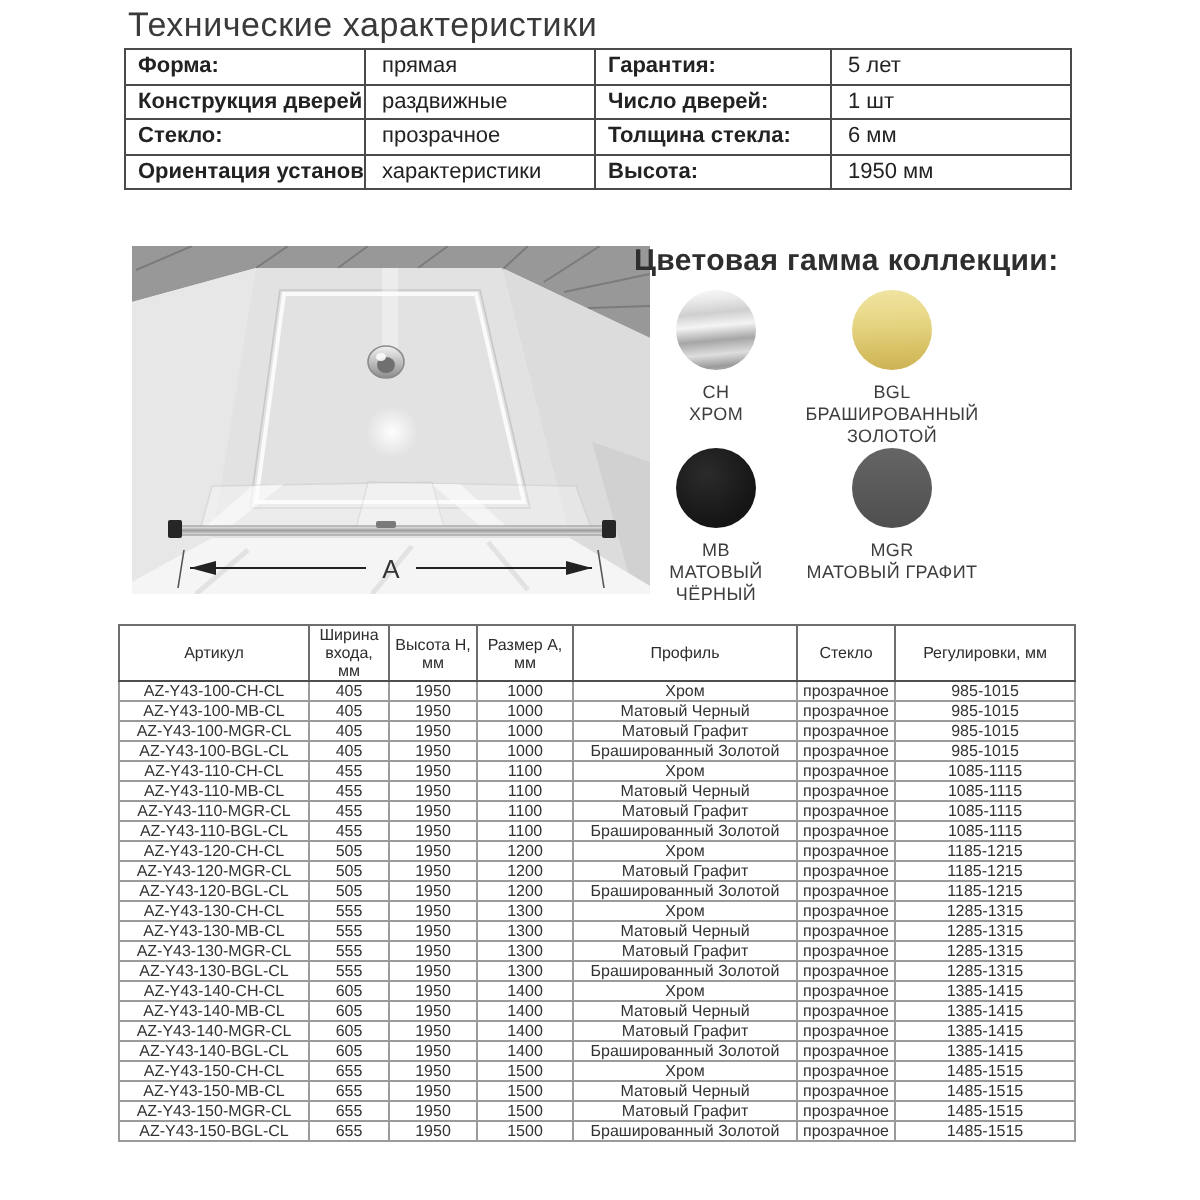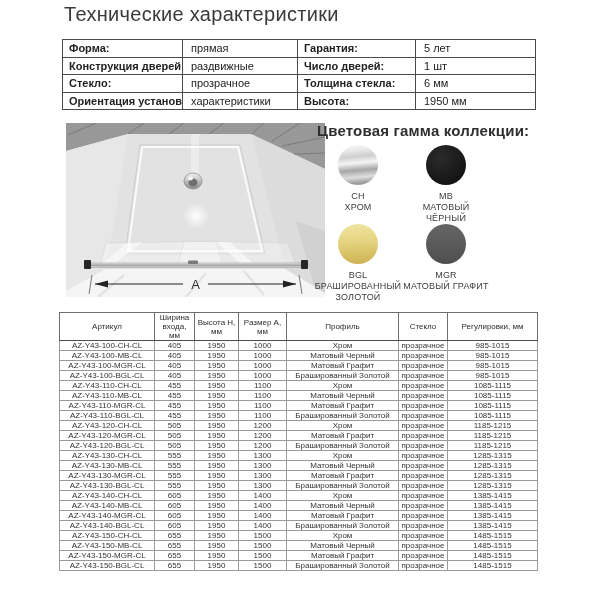--- a/index.html
+++ b/index.html
@@ -1,23 +1,23 @@
 <!DOCTYPE html>
 <html><head>
 <meta charset="utf-8">
 <style>
   * { box-sizing: border-box; margin: 0; padding: 0; }
   html,body { width:600px; height:600px; background:#ffffff; font-family:"Liberation Sans", sans-serif; position:relative; overflow:hidden; }
   .abs { position:absolute; }
 
   
-  .page-title { left:64px; top:3px; font-size:20px; font-weight:500; color:#3a3a3a; letter-spacing:0.3px; }
+  .page-title { left:64px; top:3px; font-size:17px; font-weight:500; color:#3a3a3a; letter-spacing:0.3px; }
 
   
-  .spec-table { left:62px; top:39px; width:473px; border-collapse:collapse; table-layout:fixed;border-radius:22px; }
+  .spec-table { left:62px; top:24px; width:473px; border-collapse:collapse; table-layout:fixed;border-radius:22px; }
   .spec-table td { border:1.5px solid #4a4a4a; height:17.5px; font-size:11px; color:#222; padding:0 0 0 6px; vertical-align:middle; white-space:nowrap; overflow:hidden; }
   .spec-table td.lbl { font-weight:bold; }
   .spec-table td.val { padding-left:8px; }
 
   
   .product-image { left:66px; top:123px; width:259px; height:174px; }
 
   
   .colors-panel { left:310px; top:122px; width:264px; }
   .colors-title { font-size:15px; font-weight:bold; color:#2e2e2e; margin-left:7px; letter-spacing:0.2px; }
@@ -151,28 +151,28 @@
 
 <div class="abs colors-panel">
   <div class="colors-title">Цветовая гамма коллекции:</div>
   <div class="swatch-grid">
       <div class="sw-cell">
         <div class="circle chrome"></div>
         <div class="sw-code">CH</div>
         <div class="sw-name">ХРОМ</div>
       </div>
       <div class="sw-cell">
+        <div class="circle gold"></div>
+        <div class="sw-code">BGL</div>
+        <div class="sw-name">БРАШИРОВАННЫЙ ЗОЛОТОЙ</div>
+      </div>
+      <div class="sw-cell">
         <div class="circle black"></div>
         <div class="sw-code">MB</div>
         <div class="sw-name">МАТОВЫЙ ЧЁРНЫЙ</div>
-      </div>
-      <div class="sw-cell">
-        <div class="circle gold"></div>
-        <div class="sw-code">BGL</div>
-        <div class="sw-name">БРАШИРОВАННЫЙ ЗОЛОТОЙ</div>
       </div>
       <div class="sw-cell">
         <div class="circle graphite"></div>
         <div class="sw-code">MGR</div>
         <div class="sw-name">МАТОВЫЙ ГРАФИТ</div>
       </div>
     </div>
 </div>
 
 <table class="abs main-table">

